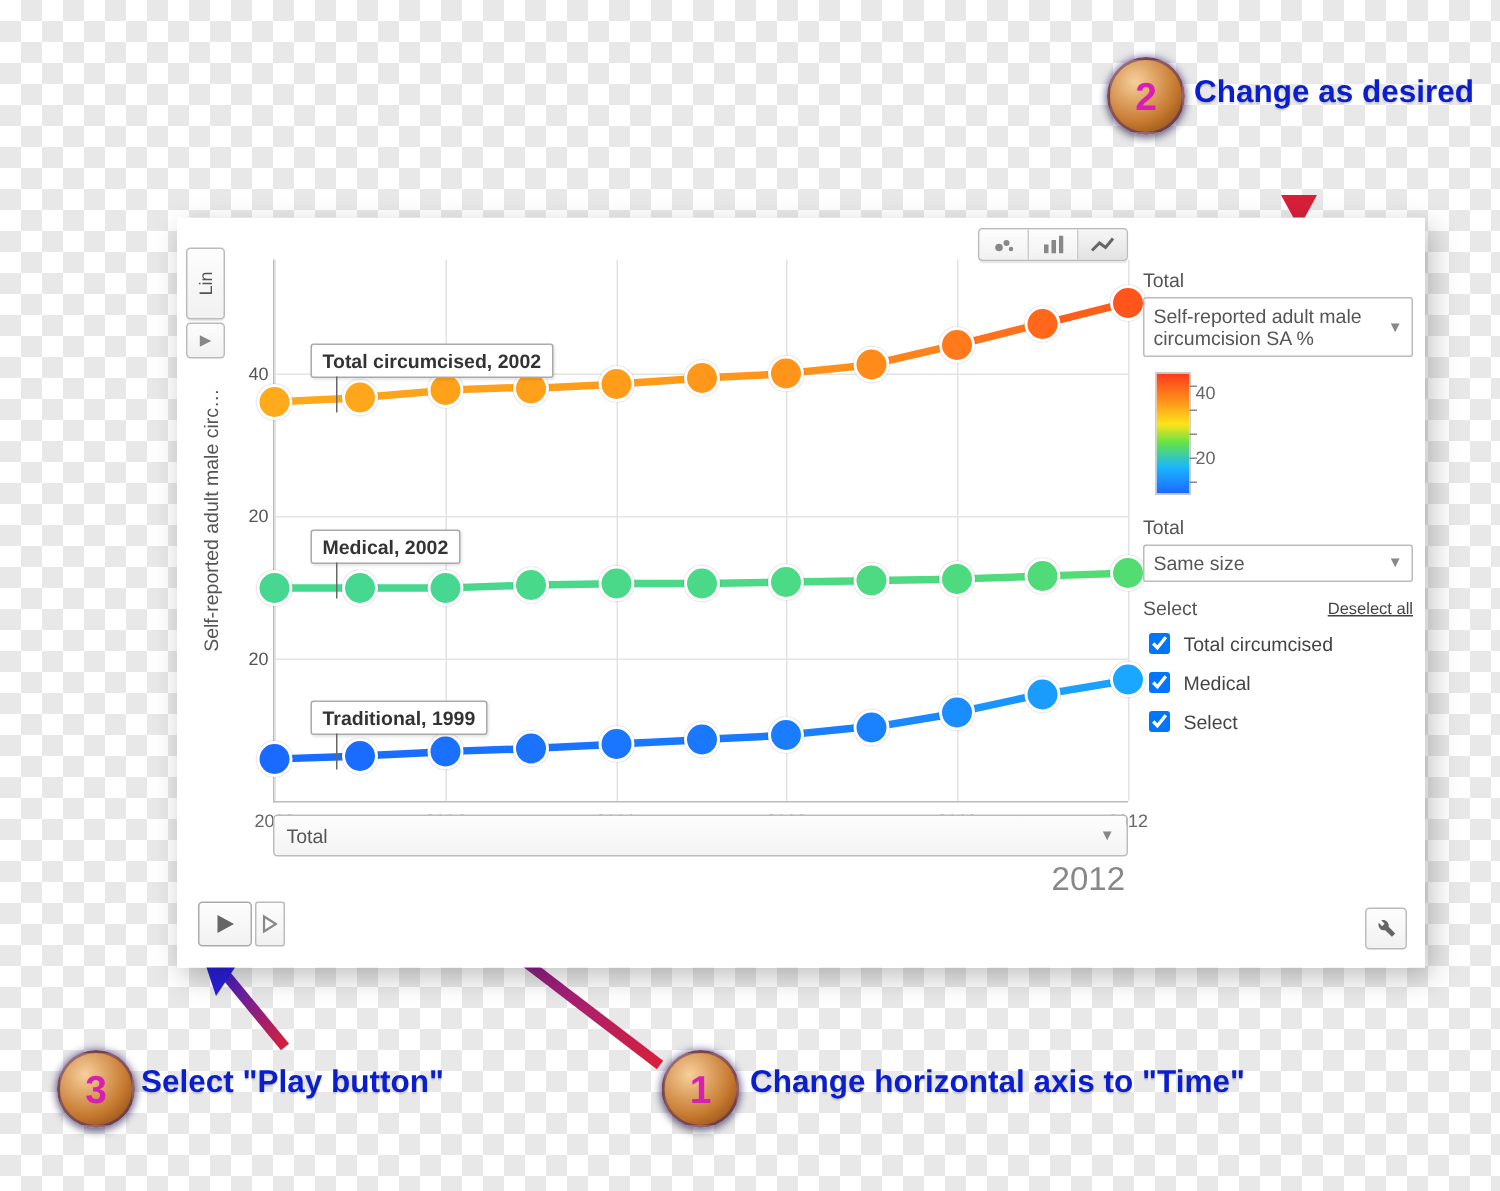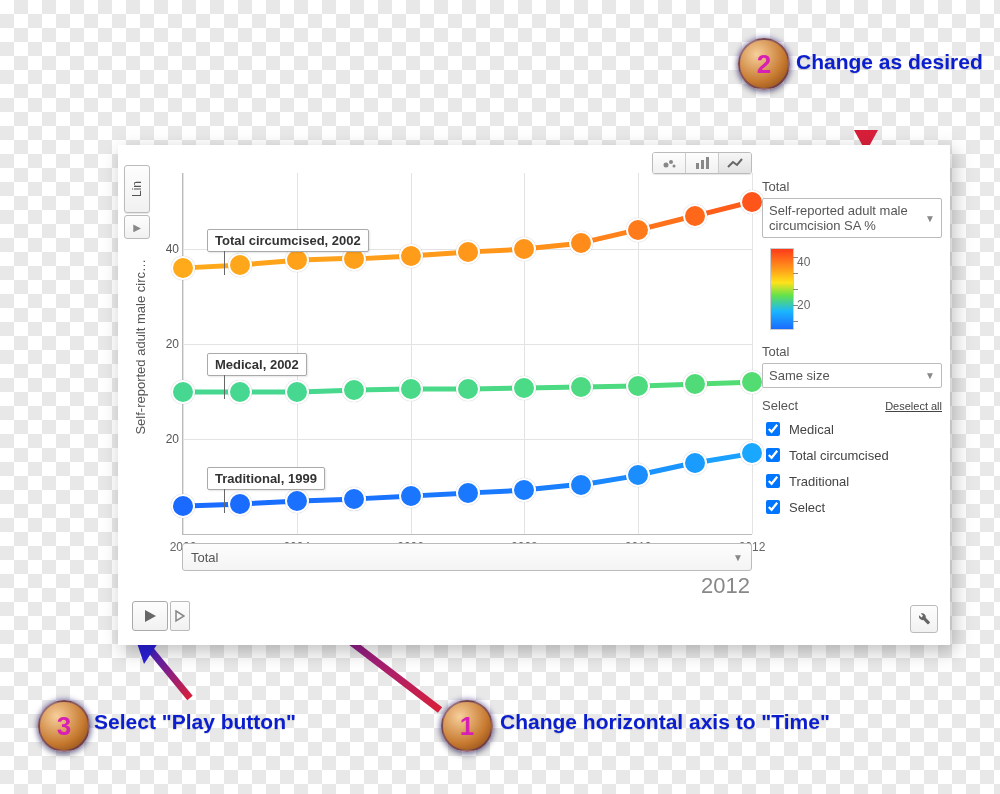--- a/index.html
+++ b/index.html
@@ -391,29 +391,25 @@
       </div>
     </div>
 
     <div class="select-block">
       <div class="title-row">
         <span>Select</span>
         <span class="deselect">Deselect all</span>
       </div>
       <label>
           <input type="checkbox" checked="" style="">
-          <span>Medical</span>
-        </label>
-      <label>
-          <input type="checkbox" checked="" style="">
           <span>Total circumcised</span>
         </label>
       <label>
           <input type="checkbox" checked="" style="">
-          <span>Traditional</span>
+          <span>Medical</span>
         </label>
       <label>
           <input type="checkbox" checked="" style="">
           <span>Select</span>
         </label>
     </div>
   </div>
 
 </div>
 

